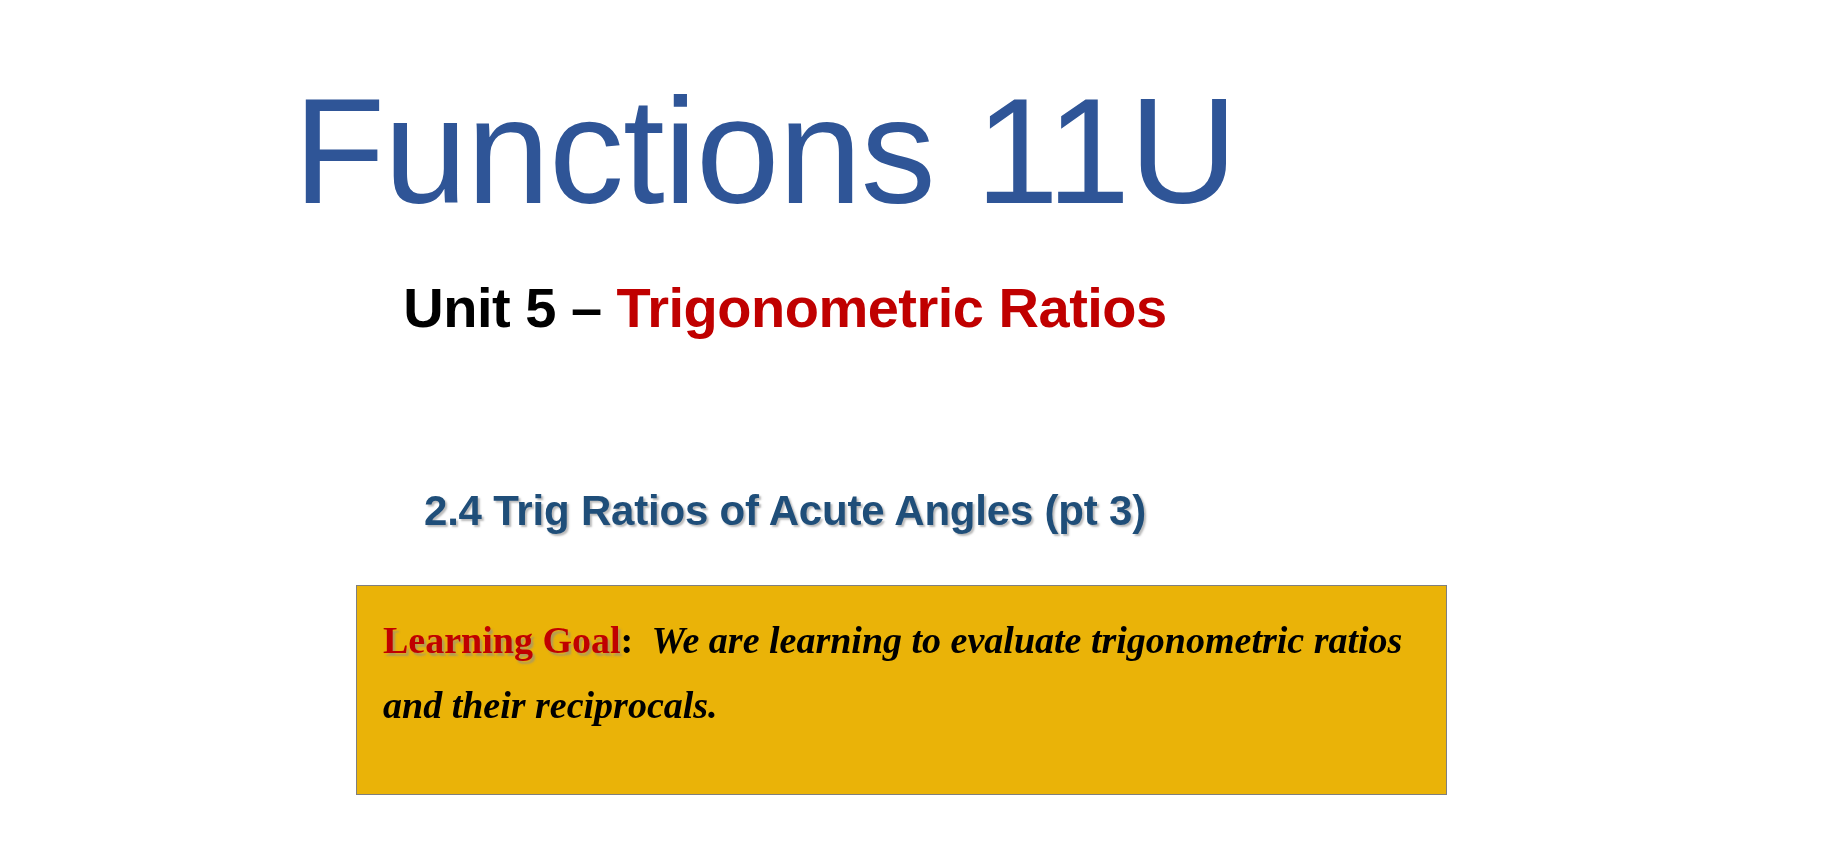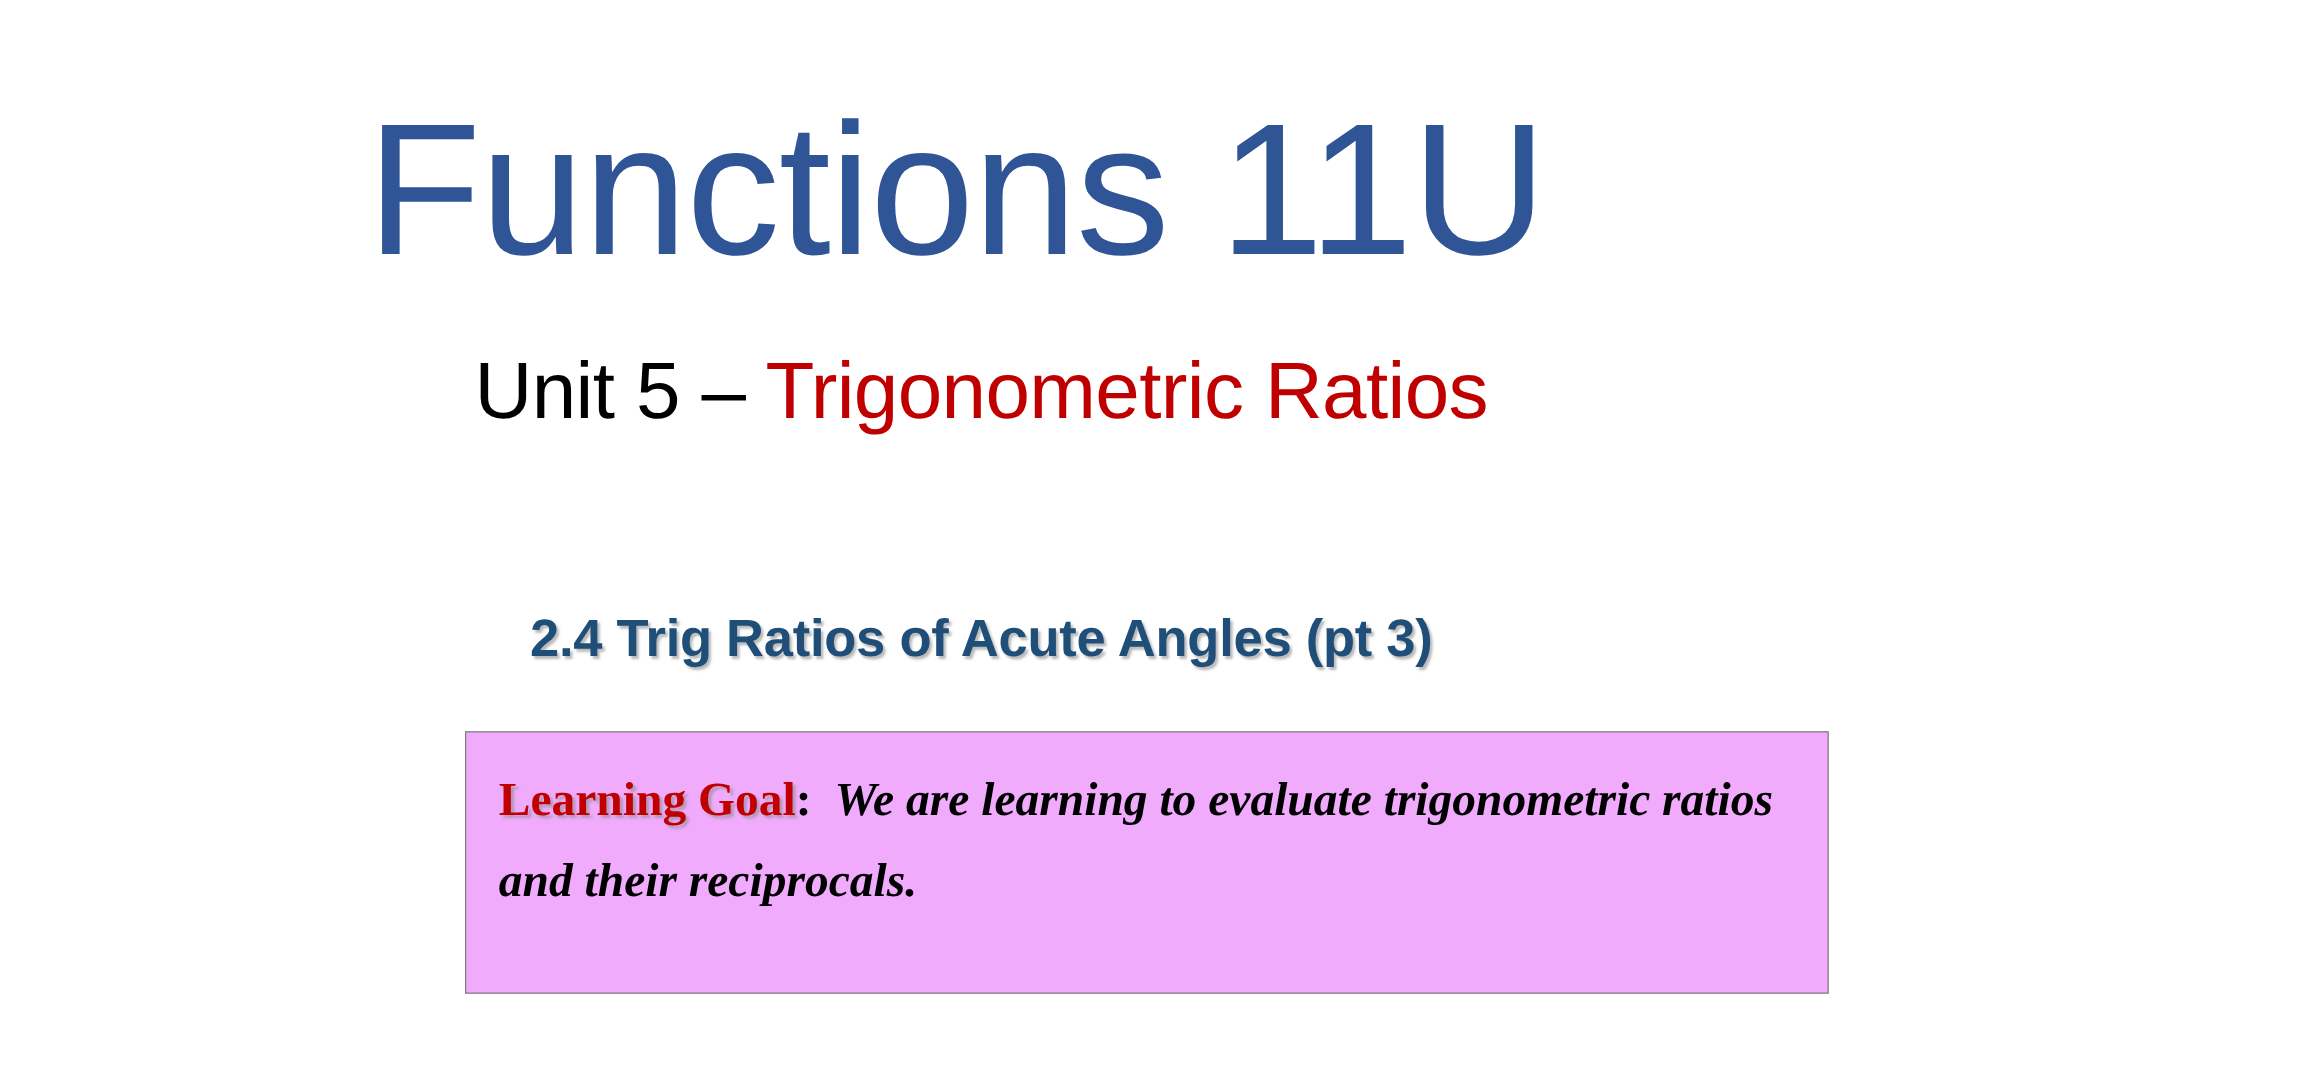--- a/index.html
+++ b/index.html
@@ -36,23 +36,23 @@
   }
 
   
   .unit-line {
     position: absolute;
     top: 280px;
     left: 0;
     width: 1570px;
     text-align: center;
     font-family: "Liberation Sans", sans-serif;
-    font-size: 64px;
+    font-size: 56px;
     line-height: 1.0;
-    font-weight: 400;
+    font-weight: 700;
     letter-spacing: -0.5px;
     color: #000000;
     white-space: nowrap;
   }
   .unit-line .unit-prefix { color: #000000; }
   .unit-line .unit-topic  { color: #c00000; }
 
   
   .lesson-line {
     position: absolute;
@@ -66,27 +66,27 @@
     font-weight: 700;
     letter-spacing: -0.2px;
     color: #1f4e79;
     white-space: nowrap;
     text-shadow: 2px 2px 2px rgba(130,130,130,0.55);
   }
 
   
   .goal-box {
     position: absolute;
-    left: 372px;
+    left: 356px;
     top: 585px;
     width: 1091px;
     height: 210px;
     box-sizing: border-box;
     border: 1.6px solid #7f7f7f;
-    background: #f0abfc;
+    background: #eab308;
     padding: 22px 18px 0 26px;
   }
   .goal-text {
     font-family: "Liberation Serif", serif;
     font-size: 38px;
     line-height: 1.72;
     color: #000000;
     font-weight: 700;
     font-style: italic;
     margin: 0;

